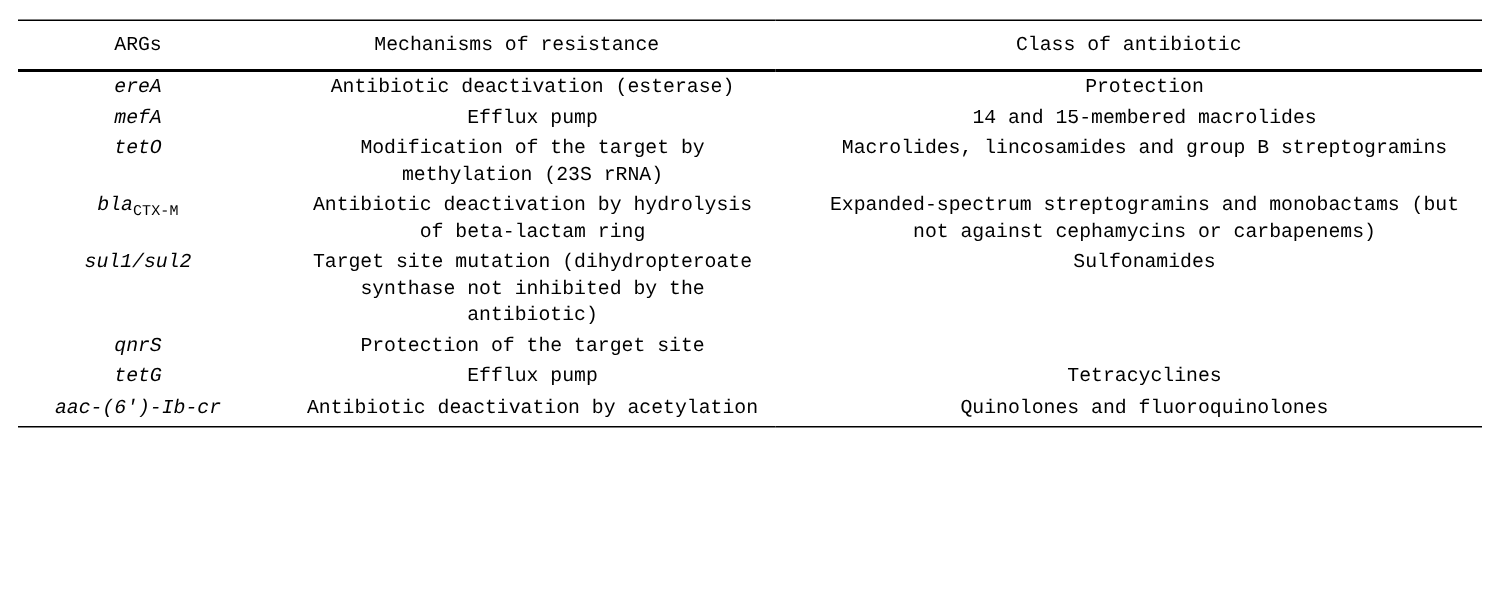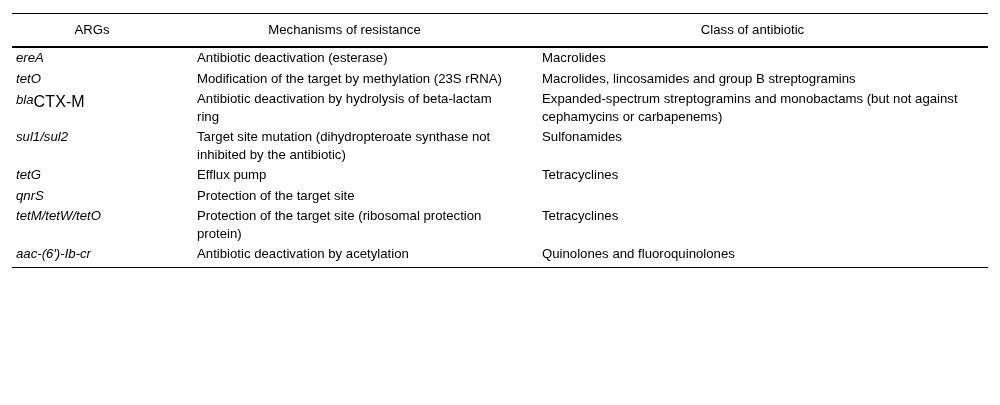--- a/index.html
+++ b/index.html
@@ -14,20 +14,21 @@
     font-family: "Liberation Sans", sans-serif;
     color: #000000;
     overflow: hidden;
   }
 
   .table-wrap {
     position: relative;
     width: 814px;
     height: 405px;
     box-sizing: border-box;
+    font-family: Liberation Mono, monospace;
   }
 
   table.arg-table {
     position: absolute;
     left: 12px;
     top: 13px;
     width: 976px;
     border-collapse: collapse;
     table-layout: fixed;
     font-size: 13.2px;
@@ -41,38 +42,38 @@
   thead th {
     font-weight: normal;
     text-align: center;
     padding: 7px 2px 7px 2px;
     vertical-align: middle;
     border-top: 1.6px solid #000;
     border-bottom: 2.2px solid #000;
   }
 
   tbody td {
-    text-align: left;
+    text-align: center;
     vertical-align: top;
     padding: 1.5px 4px 1.5px 4px;
     border: none;
   }
 
   tbody tr.last-row td {
     border-bottom: 1.6px solid #000;
     padding-bottom: 4px;
   }
 
   .gene {
     font-style: italic;
     white-space: nowrap;
   }
   .gene sub {
     font-style: normal;
-    font-size: 16px;
+    font-size: 10px;
     vertical-align: baseline;
     position: relative;
     top: 3px;
     letter-spacing: 0.1px;
   }
   .mech, .cls {
     display: block;
     margin-left: 21px;
   }
   .empty-cell { visibility: hidden; }
@@ -94,21 +95,30 @@
         <th>Class of antibiotic</th>
       </tr>
     </thead>
     <tbody id="table-body">
         <tr>
           <td><span class="gene">ereA</span></td>
           <td>
             <span class="mech">Antibiotic deactivation (esterase)</span>
           </td>
           <td>
-            <span class="cls">Macrolides</span>
+            <span class="cls">Protection</span>
+          </td>
+        </tr>
+        <tr>
+          <td><span class="gene">mefA</span></td>
+          <td>
+            <span class="mech">Efflux pump</span>
+          </td>
+          <td>
+            <span class="cls">14 and 15-membered macrolides</span>
           </td>
         </tr>
         <tr>
           <td><span class="gene">tetO</span></td>
           <td>
             <span class="mech">Modification of the target by methylation (23S rRNA)</span>
           </td>
           <td>
             <span class="cls">Macrolides, lincosamides and group B streptogramins</span>
           </td>
@@ -125,41 +135,32 @@
         <tr>
           <td><span class="gene">sul1/sul2</span></td>
           <td>
             <span class="mech">Target site mutation (dihydropteroate synthase not inhibited by the antibiotic)</span>
           </td>
           <td>
             <span class="cls">Sulfonamides</span>
           </td>
         </tr>
         <tr>
-          <td><span class="gene">tetG</span></td>
-          <td>
-            <span class="mech">Efflux pump</span>
-          </td>
-          <td>
-            <span class="cls">Tetracyclines</span>
-          </td>
-        </tr>
-        <tr>
           <td><span class="gene">qnrS</span></td>
           <td>
             <span class="mech">Protection of the target site</span>
           </td>
           <td>
             <span class="cls empty-cell">&nbsp;</span>
           </td>
         </tr>
         <tr>
-          <td><span class="gene">tetM/tetW/tetO</span></td>
+          <td><span class="gene">tetG</span></td>
           <td>
-            <span class="mech">Protection of the target site (ribosomal protection protein)</span>
+            <span class="mech">Efflux pump</span>
           </td>
           <td>
             <span class="cls">Tetracyclines</span>
           </td>
         </tr>
         <tr class="last-row">
           <td><span class="gene">aac-(6′)-Ib-cr</span></td>
           <td>
             <span class="mech">Antibiotic deactivation by acetylation</span>
           </td>

